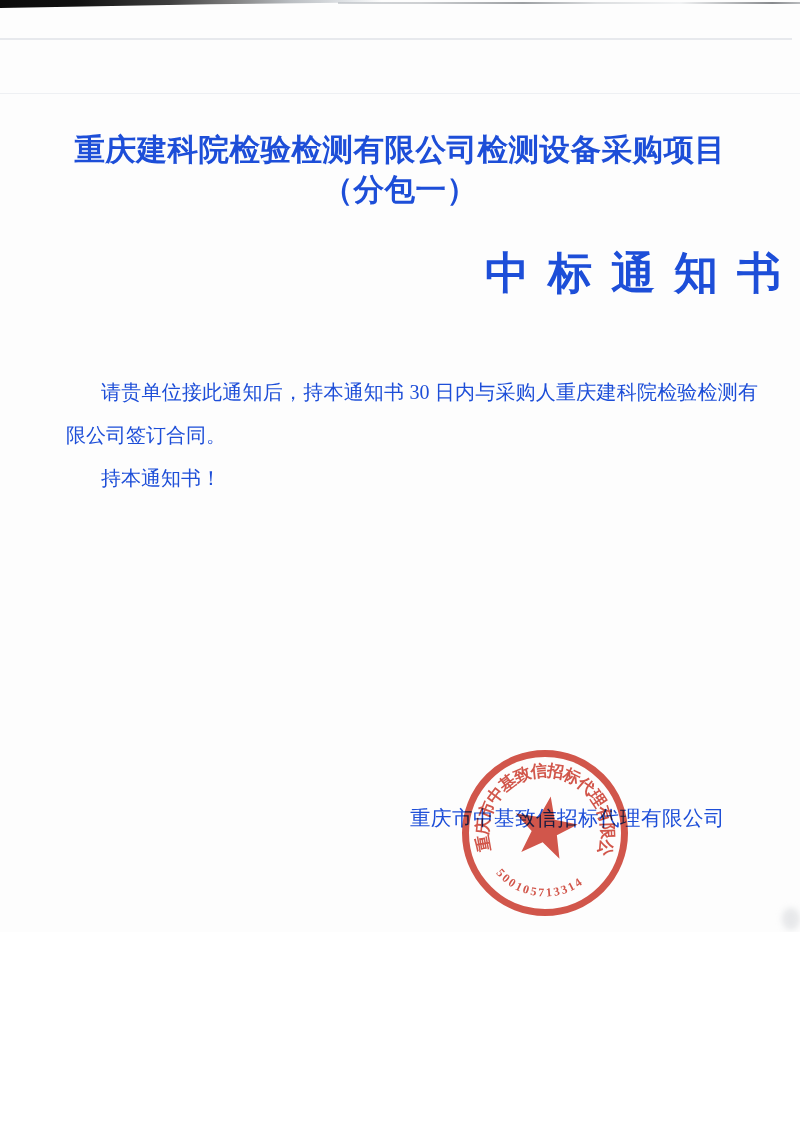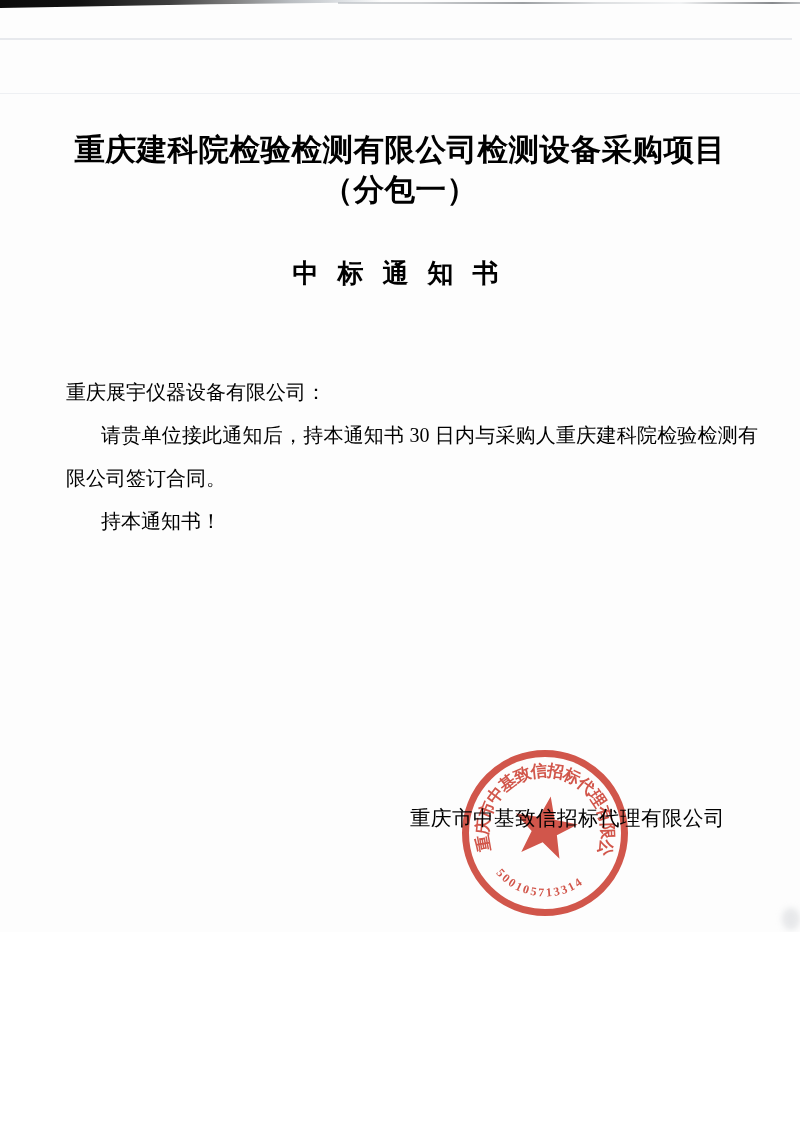--- a/index.html
+++ b/index.html
@@ -2,21 +2,21 @@
 <html><head>
 <meta charset="utf-8">
 <style>
   html,body{margin:0;padding:0;background:#ffffff;}
   .page{
     position:relative;
     width:800px;height:932px;
     background:#fdfdfd;
     overflow:hidden;
     font-family:"Liberation Serif","DejaVu Serif",serif;
-    color:#000000;
+    color:#1d4ed8;
     text-decoration:underline;
   }
   
   .scan-top-left{
     position:absolute;top:0;left:0;width:382px;height:8px;
     background:linear-gradient(to right,#0b0b0b,#111 20%,#3d3d3d 44%,#7c7c7c 60%,#b9bdc1 76%,#e4e7ea 92%,rgba(236,238,241,0));
     clip-path:polygon(0 0,100% 0,100% 28%,55% 52%,0 100%);
   }
   .scan-top-line{
     position:absolute;top:2px;left:338px;right:0;height:2px;
@@ -27,22 +27,22 @@
   .scan-right-line{position:absolute;top:1042px;bottom:0;right:7px;width:2px;background:rgba(188,193,199,.5);}
   .ink-dash{position:absolute;left:223px;top:963px;width:5px;height:12px;background:#b94a92;border-radius:2px;transform:rotate(8deg);opacity:.85;}
   .ink-dot-1{position:absolute;left:228px;top:986px;width:3px;height:3px;background:#d38fc0;border-radius:50%;opacity:.6;}
   .ink-dot-2{position:absolute;left:214px;top:1008px;width:4px;height:3px;background:#dda6c9;border-radius:50%;opacity:.5;}
   .corner-smudge{position:absolute;right:0;bottom:2px;width:18px;height:22px;background:rgba(198,200,205,.4);filter:blur(3px);border-radius:50%;}
   
   .title-block{position:absolute;top:130px;left:0;width:100%;text-align:center;font-weight:bold;}
   .title-line{font-size:30.5px;line-height:40px;letter-spacing:.5px;}
   .notice-heading{
     position:absolute;top:250px;left:0;width:100%;
-    margin:0;text-align:center;text-indent:10px;
-    font-size:26px;line-height:48px;font-weight:bold;letter-spacing:19px;
+    margin:0;text-align:right;text-indent:10px;
+    font-size:44px;line-height:48px;font-weight:bold;letter-spacing:19px;
   }
   .body-text{
     position:absolute;top:371px;left:66px;width:692px;
     font-size:20px;line-height:43px;text-align:justify;
   }
   .body-text p{margin:0;}
   .body-text p.indent{text-indent:35px;}
   .signature-company{position:absolute;top:804px;right:75px;font-size:20.5px;line-height:28px;letter-spacing:.5px;}
   .signature-date{position:absolute;top:851px;right:87px;font-size:20px;line-height:26px;word-spacing:3px;}
   
@@ -69,21 +69,20 @@
   <div class="ink-dot-2"></div>
   <div class="corner-smudge"></div>
 
   <header class="title-block">
     <div class="title-line">重庆建科院检验检测有限公司检测设备采购项目</div>
     <div class="title-line">（分包一）</div>
   </header>
   <h1 class="notice-heading">中标通知书</h1>
 
   <main class="body-text">
-    <p class="salutation">重庆展宇仪器设备有限公司：</p>
     <p class="indent">请贵单位接此通知后，持本通知书 30 日内与采购人重庆建科院检验检测有限公司签订合同。</p>
     <p class="indent">持本通知书！</p>
   </main>
 
   <div class="signature-company">重庆市中基致信招标代理有限公司</div>
 
   <svg class="seal" viewBox="-98 -98 196 196">
     <defs>
       <path id="ringPath" d="M -52.6 22 A 57 57 0 1 1 52.6 22"></path>
       <path id="serialPath" d="M -45.5 44.3 A 63.5 63.5 0 0 0 45.5 44.3"></path>

